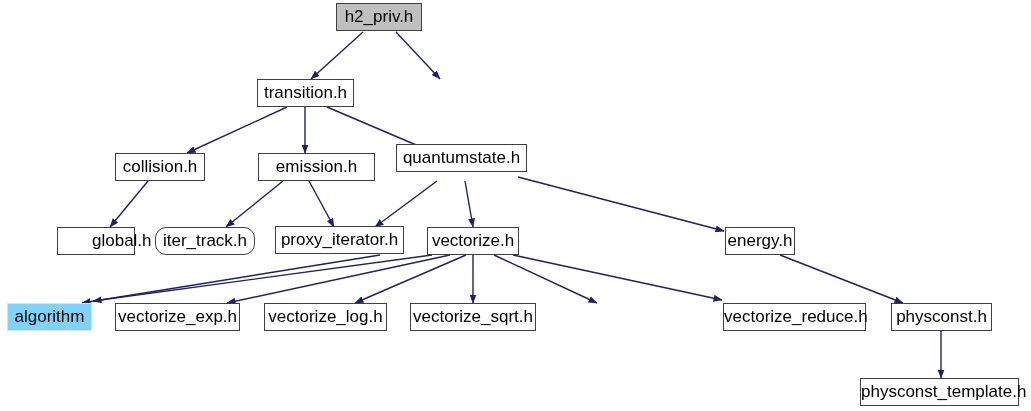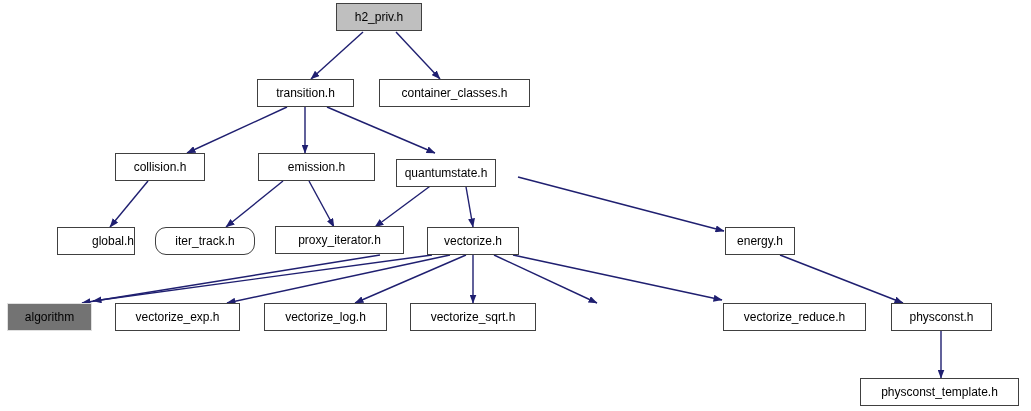--- a/index.html
+++ b/index.html
@@ -22,34 +22,34 @@
     width: 1031px;
     height: 411px;
     pointer-events: none;
   }
   .node {
     position: absolute;
     box-sizing: border-box;
     height: 28px;
     line-height: 26px;
     text-align: center;
-    font-size: 12px;
+    font-size: 17px;
     color: #000000;
     background: #ffffff;
     border: 1px solid #404040;
     white-space: nowrap;
     z-index: 3;
     letter-spacing: 0px;
   }
   .node.root {
     background: #bfbfbf;
     border: 1px solid #404040;
   }
   .node.external {
-    background: #737373;
+    background: #7dd3fc;
     border: 1px solid #e0e0e0;
     color: #000000;
   }
 </style>
 </head>
 <body>
 
 <div id="graph">
   <svg id="edges" viewBox="0 0 1031 411" xmlns="http://www.w3.org/2000/svg">
       <defs>
@@ -73,24 +73,23 @@
       <line x1="450" y1="255" x2="227" y2="303" stroke="#1f1f70" stroke-width="1.4" marker-end="url(#ah)"></line>
       <line x1="466" y1="255" x2="355" y2="303" stroke="#1f1f70" stroke-width="1.4" marker-end="url(#ah)"></line>
       <line x1="473" y1="255" x2="473" y2="303" stroke="#1f1f70" stroke-width="1.4" marker-end="url(#ah)"></line>
       <line x1="494" y1="255" x2="597" y2="303" stroke="#1f1f70" stroke-width="1.4" marker-end="url(#ah)"></line>
       <line x1="513" y1="255" x2="722" y2="300" stroke="#1f1f70" stroke-width="1.4" marker-end="url(#ah)"></line>
       <line x1="780" y1="255" x2="903" y2="303" stroke="#1f1f70" stroke-width="1.4" marker-end="url(#ah)"></line>
       <line x1="941" y1="331" x2="941" y2="378" stroke="#1f1f70" stroke-width="1.4" marker-end="url(#ah)"></line>
     </svg>
 <div class="node root" style="left: 336px; top: 3px; width: 86px;">h2_priv.h</div>
     <div class="node" style="left: 257px; top: 79px; width: 97px;">transition.h</div>
-    <div class="node" style="left: 379px; top: 79px; width: 151px;">container_classes.h</div>
     <div class="node" style="left: 115px; top: 153px; width: 90px;">collision.h</div>
     <div class="node" style="left: 258px; top: 153px; width: 117px;">emission.h</div>
-    <div class="node" style="left: 396px; top: 159px; width: 100px;">quantumstate.h</div>
+    <div class="node" style="left: 396px; top: 144px; width: 131px;">quantumstate.h</div>
     <div class="node" style="left: 57px; top: 227px; width: 78px; padding-left: 34px;">global.h</div>
     <div class="node" style="left: 155px; top: 227px; width: 100px; border-radius: 11px;">iter_track.h</div>
     <div class="node" style="left: 275px; top: 226px; width: 129px;">proxy_iterator.h</div>
     <div class="node" style="left: 427px; top: 227px; width: 92px;">vectorize.h</div>
     <div class="node" style="left: 725px; top: 227px; width: 70px;">energy.h</div>
     <div class="node external" style="left: 7px; top: 303px; width: 85px;">algorithm</div>
     <div class="node" style="left: 115px; top: 303px; width: 125px;">vectorize_exp.h</div>
     <div class="node" style="left: 264px; top: 303px; width: 123px;">vectorize_log.h</div>
     <div class="node" style="left: 410px; top: 303px; width: 126px;">vectorize_sqrt.h</div>
     <div class="node" style="left: 723px; top: 303px; width: 143px;">vectorize_reduce.h</div>

